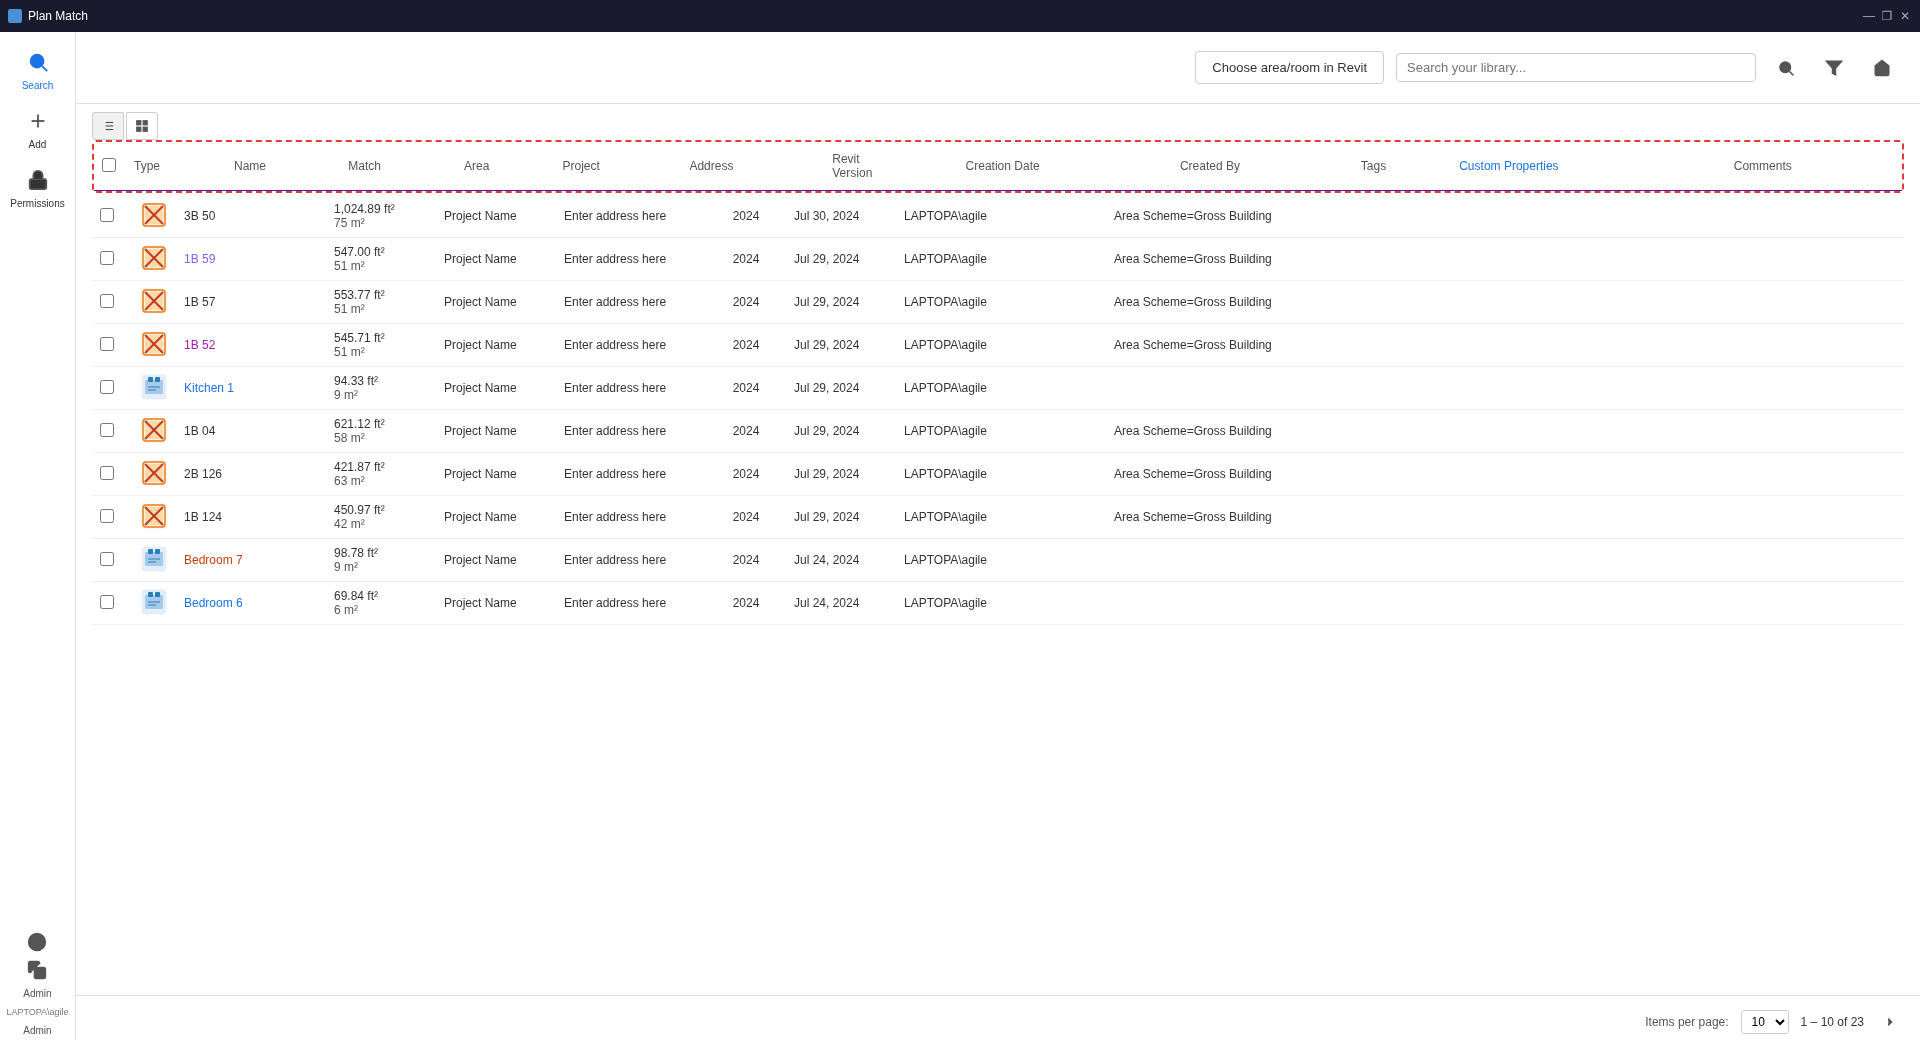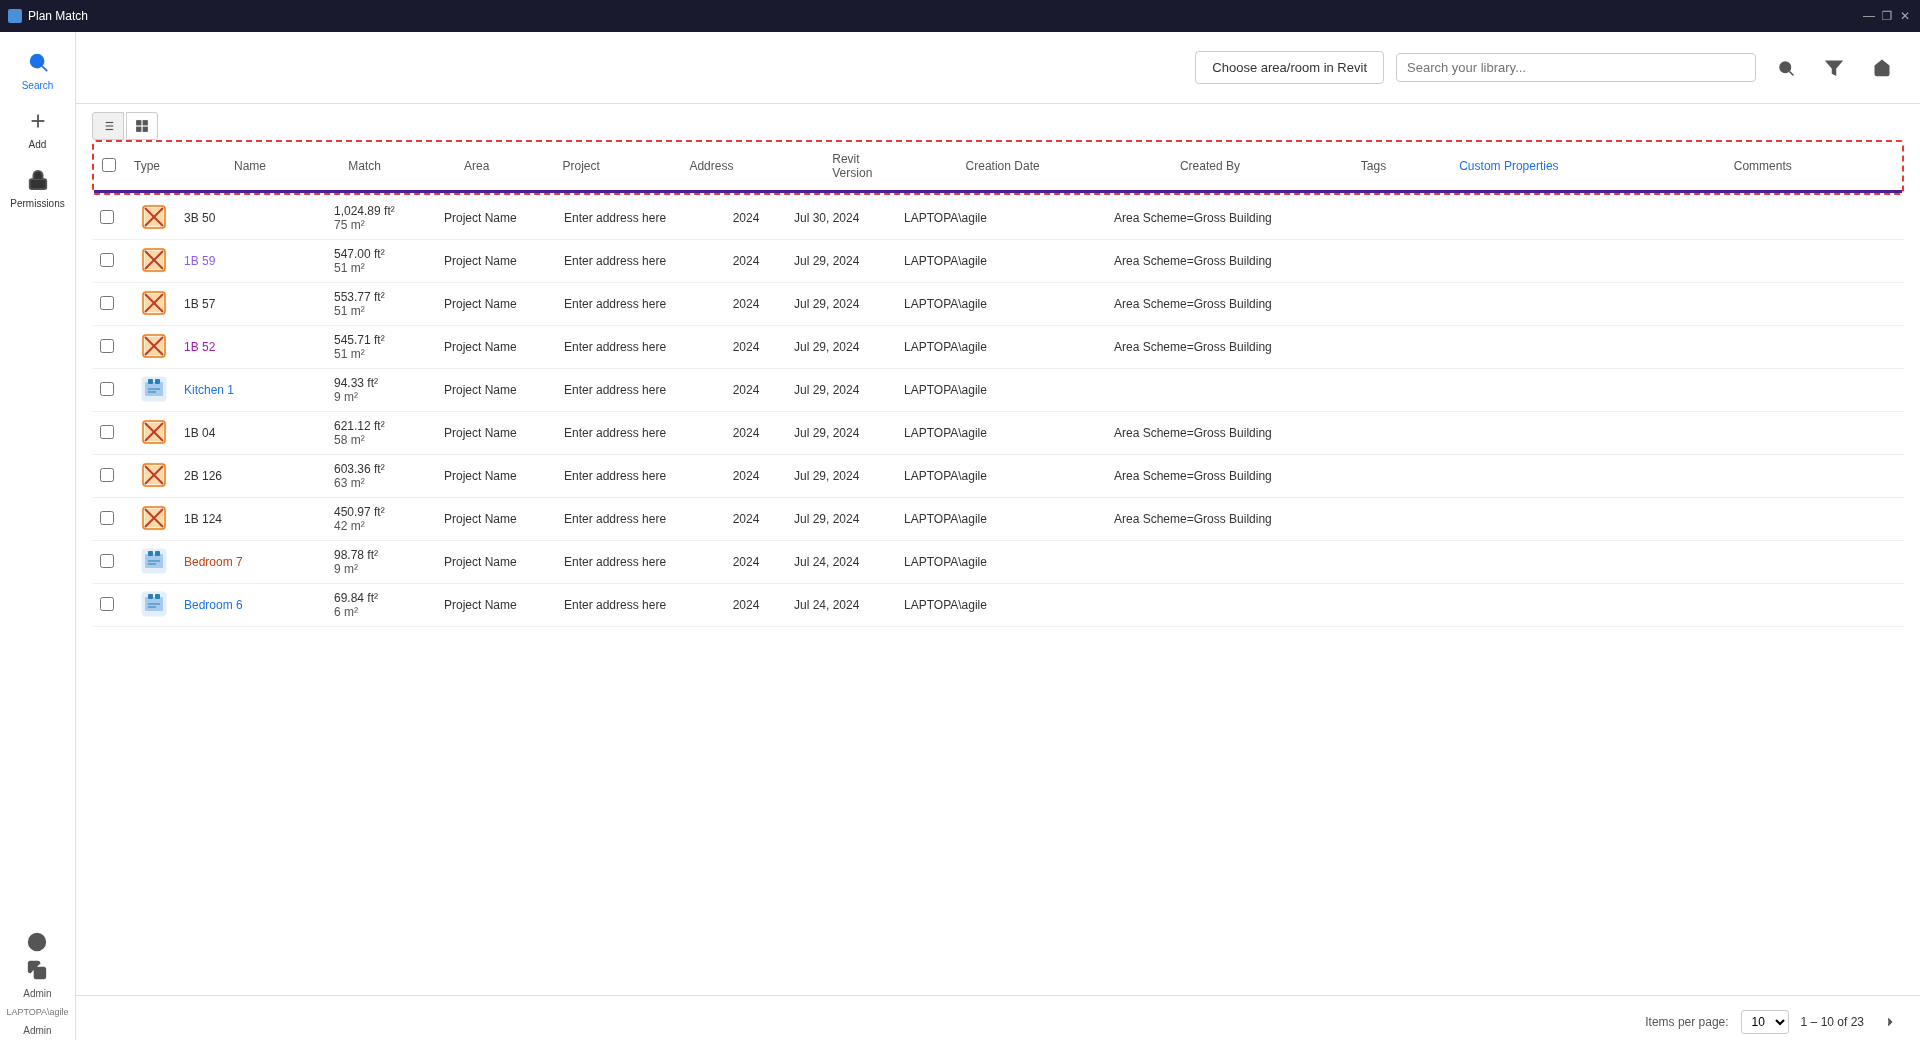--- a/index.html
+++ b/index.html
@@ -78,21 +78,21 @@
       border: 2.5px dashed #e53935;
       border-radius: 4px;
       margin: 0 0 2px 0;
     }
 
     table {
       width: 100%; border-collapse: collapse; font-size: 12px;
     }
     thead tr th {
       padding: 10px 8px; text-align: left; font-weight: 500; color: #555;
-      border-bottom: 3px solid #4c1d95; white-space: nowrap; background: white;
+      border-bottom: 1px solid #4c1d95; white-space: nowrap; background: white;
     }
     tbody tr { border-bottom: 1px solid #f0f0f0; }
     tbody tr td { padding: 6px 8px; vertical-align: middle; color: #333; }
 
     .type-icon {
       width: 28px; height: 28px; display: inline-flex; align-items: center; justify-content: center;
     }
     .area-cell { font-size: 12px; }
     .area-ft { display: block; }
     .area-m2 { display: block; color: #555; }
@@ -487,21 +487,21 @@
       <line x1="4" y1="4" x2="22" y2="22" stroke="#c0392b" stroke-width="2"></line>
       <line x1="22" y1="4" x2="4" y2="22" stroke="#c0392b" stroke-width="2"></line>
       <rect x="2" y="2" width="22" height="22" rx="3" fill="none" stroke="#e67e22" stroke-width="1.5"></rect>
     </svg>
                 </div>
     </td>
     <td style="cursor:pointer; color:#333;">2B 126</td>
     <td></td>
     <td>
       <div class="area-cell">
-        <span class="area-ft">603.36 ft²</span>
+        <span class="area-ft">421.87 ft²</span>
         <span class="area-m2">63 m²</span>
       </div>
     </td>
     <td>Project Name</td>
     <td>Enter address here</td>
     <td style="text-align:center;">2024</td>
     <td>Jul 29, 2024</td>
     <td>LAPTOPA\agile</td>
     <td></td>
     <td>Area Scheme=Gross Building</td>

